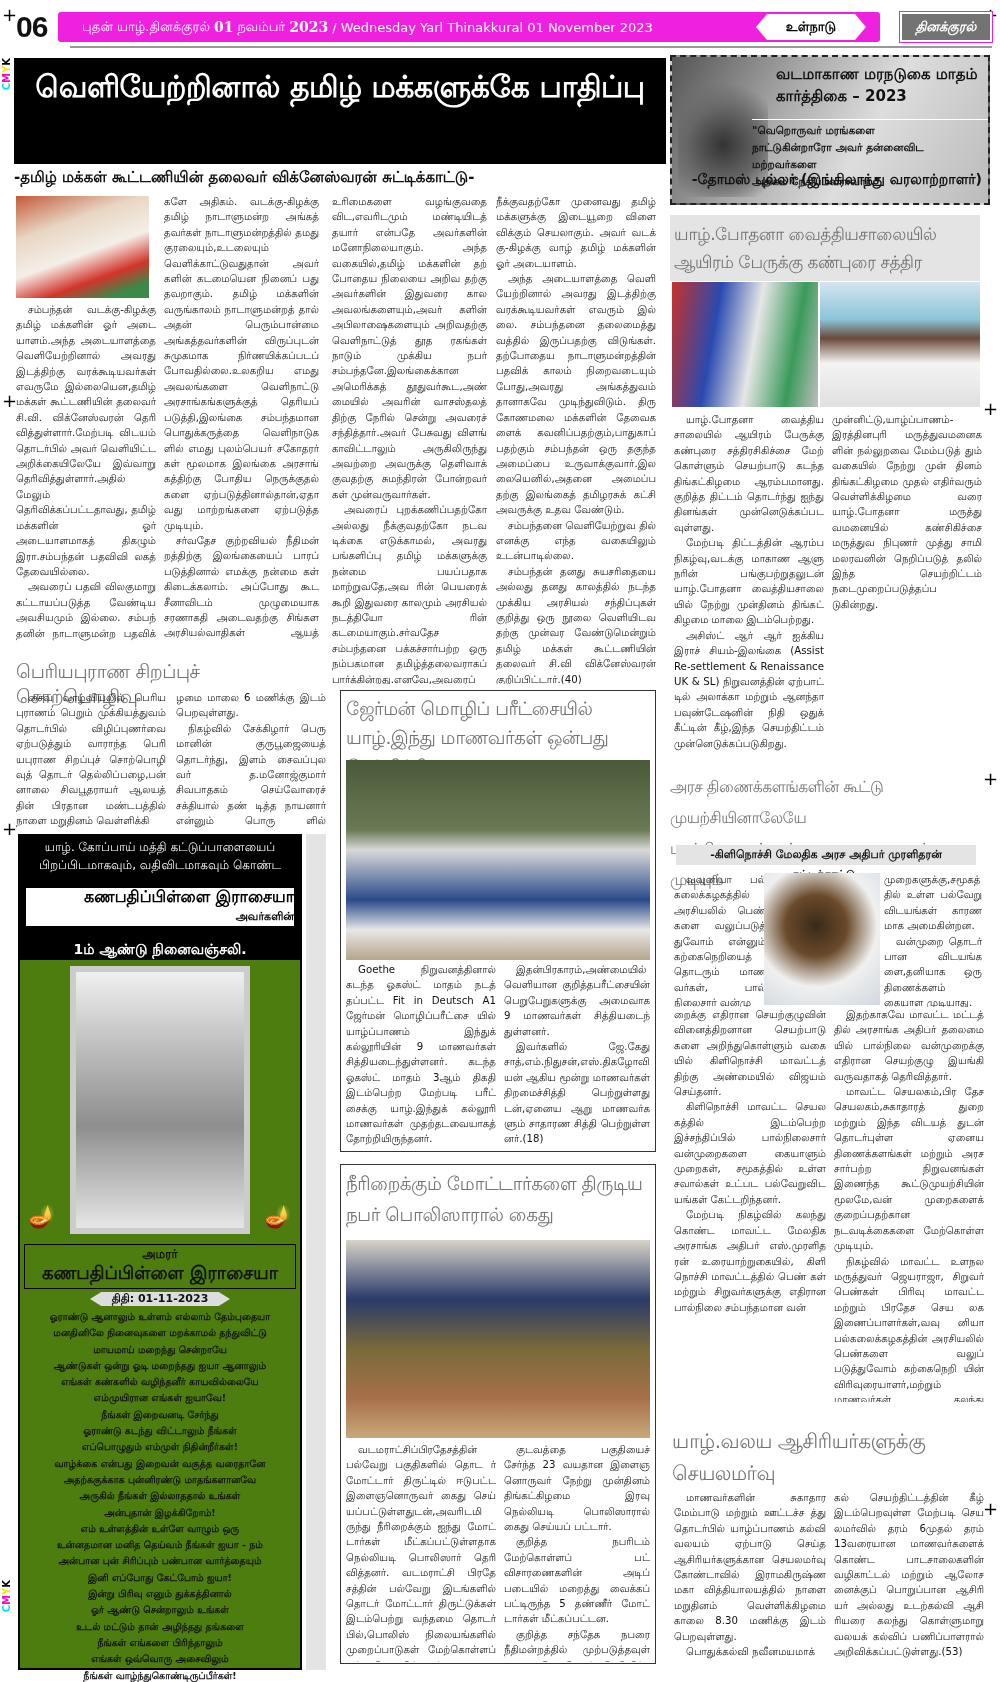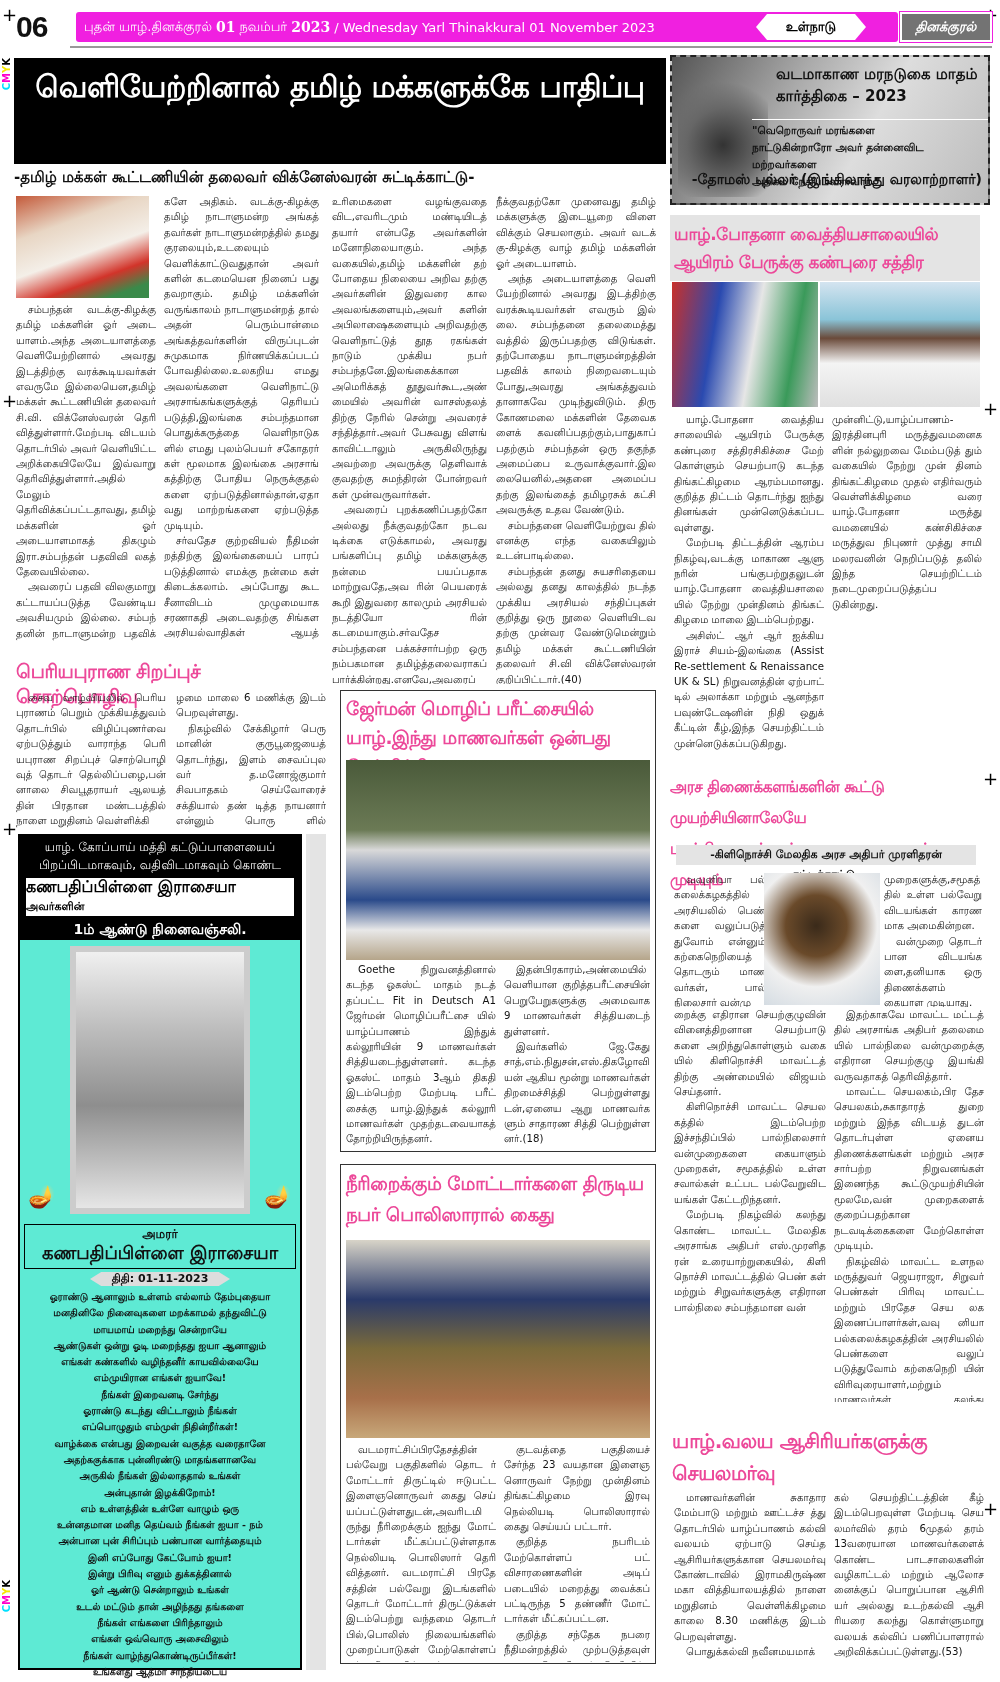--- a/index.html
+++ b/index.html
@@ -1,44 +1,44 @@
 <!DOCTYPE html>
 <html><head>
 <meta charset="utf-8">
 <style>
 *{box-sizing:border-box;margin:0;padding:0}
 html,body{width:1000px;height:1682px;background:#fff;overflow:hidden}
 body{font-family:"DejaVu Sans","Liberation Sans",sans-serif;color:#111;position:relative}
 .abs{position:absolute}
 
 .pagenum{left:16px;top:10px;font:bold 30px "Liberation Sans",sans-serif;letter-spacing:-1px}
-.hbar{left:76px;top:12px;width:822px;height:30px;background:#f020e0;border-radius:3px;color:#fff;font-size:13px;display:flex;align-items:center;padding-left:8px;white-space:nowrap}
+.hbar{left:58px;top:12px;width:822px;height:30px;background:#f020e0;border-radius:3px;color:#fff;font-size:13px;display:flex;align-items:center;padding-left:24px;white-space:nowrap}
 .hbar b{font-family:"DejaVu Serif",serif;font-size:14px;margin:0 4px}
 .section{left:756px;top:14px;width:110px;height:26px;background:#fff;clip-path:polygon(10% 0,90% 0,100% 50%,90% 100%,10% 100%,0 50%);display:flex;align-items:center;justify-content:center;font-weight:bold;font-size:13px;color:#000}
 .logo{left:900px;top:12px;width:92px;height:30px;background:#737373;color:#fff;font-style:italic;font-weight:bold;font-size:13px;display:flex;align-items:center;justify-content:center;border:2px solid #fff;outline:1px solid #f020e0}
 .hrule{left:70px;top:46px;width:922px;height:2px;background:#999}
 .cmyk{left:0;width:14px;font-size:10px;font-weight:bold;writing-mode:vertical-rl;transform:rotate(180deg);line-height:14px}
 .cmyk .c{color:#00e0ff}.cmyk .m{color:#ff00cc}.cmyk .y{color:#f5e600}.cmyk .k{color:#000}
 .cross{font-size:18px;color:#000;line-height:1}
 
 .mainhead{left:14px;top:58px;width:652px;height:106px;background:#000;color:#fff;font-weight:bold;font-size:30px;line-height:48px;text-align:center;padding-top:5px;letter-spacing:-.5px}
 .subhead{left:14px;top:168px;width:652px;text-align:left;font-weight:bold;font-size:15px}
 
 .col{font-size:10.2px;line-height:15.4px;text-align:justify;color:#111;overflow:hidden}
 .col p{text-indent:12px}
 .photo{background:linear-gradient(135deg,#8a6b55,#d9c2a8 40%,#5a4536 70%,#b89a80)}
-.h2{font-weight:bold;color:#ec4899;letter-spacing:-.5px}
+.h2{font-weight:normal;color:#737373;letter-spacing:-.5px}
 .boxed{border:1.5px solid #333}
 .gray{background:#e4e4e4}
 
 .ad{left:670px;top:55px;width:320px;height:150px;border:2px dashed #222;background:linear-gradient(120deg,#555 0%,#aaa 35%,#ddd 60%,#bbb 100%);color:#111;text-align:left;font-weight:bold}
 
-.obit{left:18px;top:834px;width:284px;height:836px;border:2px solid #000;background:#5eead4}
+.obit{left:18px;top:834px;width:284px;height:836px;border:2px solid #000;background:#4d7c0f}
 .obit .top{background:#000;color:#fff;font-size:12px;text-align:center;line-height:18px;padding:2px}
-.obit .namebar{background:#fff;color:#000;font-weight:bold;font-size:16px;margin:4px 4px;text-align:left}
+.obit .namebar{background:#fff;color:#000;font-weight:bold;font-size:16px;margin:14px 4px;text-align:right}
 .obit .poem{font-size:9.5px;text-align:center;line-height:16.3px;font-weight:bold}
 </style>
 </head>
 <body>
 
 <div class="abs cross" style="left:2px;top:6px">+</div>
 <div class="abs cross" style="right:2px;top:6px">+</div>
 <div class="abs pagenum">06</div>
 <div class="abs hbar">
   <span>புதன் யாழ்.தினக்குரல்</span>

